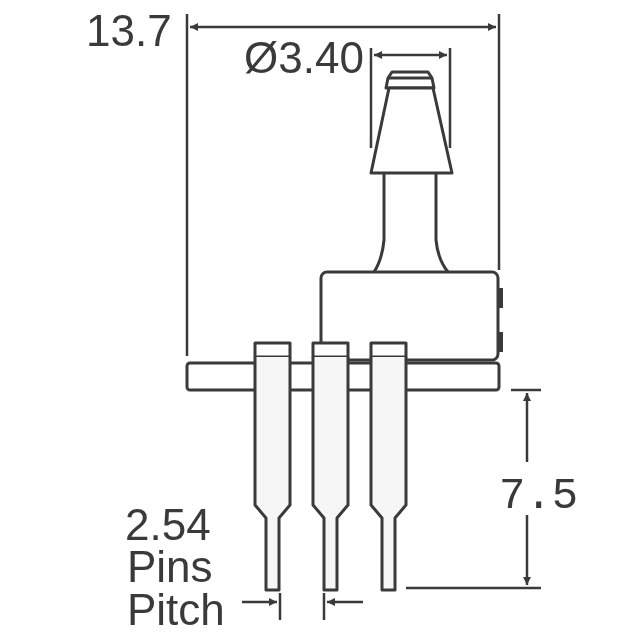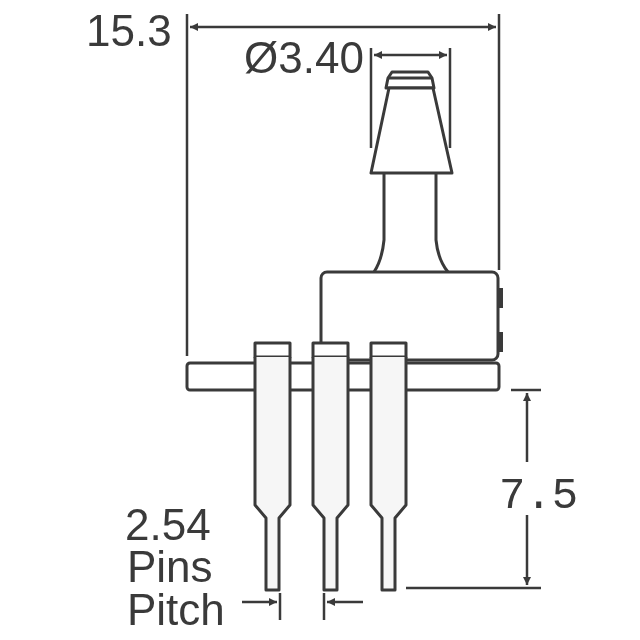--- a/index.html
+++ b/index.html
@@ -60,18 +60,18 @@
     <line x1="527" y1="462" x2="527" y2="393" stroke-width="2.5" marker-end="url(#arr)"></line>
     <line x1="527" y1="515" x2="527" y2="585" stroke-width="2.5" marker-end="url(#arr)"></line>
 
     <line x1="280" y1="593" x2="280" y2="620" stroke-width="2.5"></line>
     <line x1="324" y1="593" x2="324" y2="620" stroke-width="2.5"></line>
     <line x1="242" y1="602" x2="277" y2="602" stroke-width="2.5" marker-end="url(#arr)"></line>
     <line x1="363" y1="602" x2="327" y2="602" stroke-width="2.5" marker-end="url(#arr)"></line>
   </g>
 </svg>
 
-<div class="lbl big" style="left:86px; top:9px;">15.3</div>
+<div class="lbl big" style="left:86px; top:9px;">13.7</div>
 <div class="lbl big" style="left:244px; top:36px;">Ø3.40</div>
 <div class="lbl big" style="left:499px; top:474px;font-family:Liberation Mono, monospace;">7.5</div>
 <div class="lbl big" style="left:125px; top:503px;">2.54</div>
 <div class="lbl big" style="left:127px; top:545px;">Pins</div>
 <div class="lbl big" style="left:127px; top:588px;">Pitch</div>
 
 </body></html>

